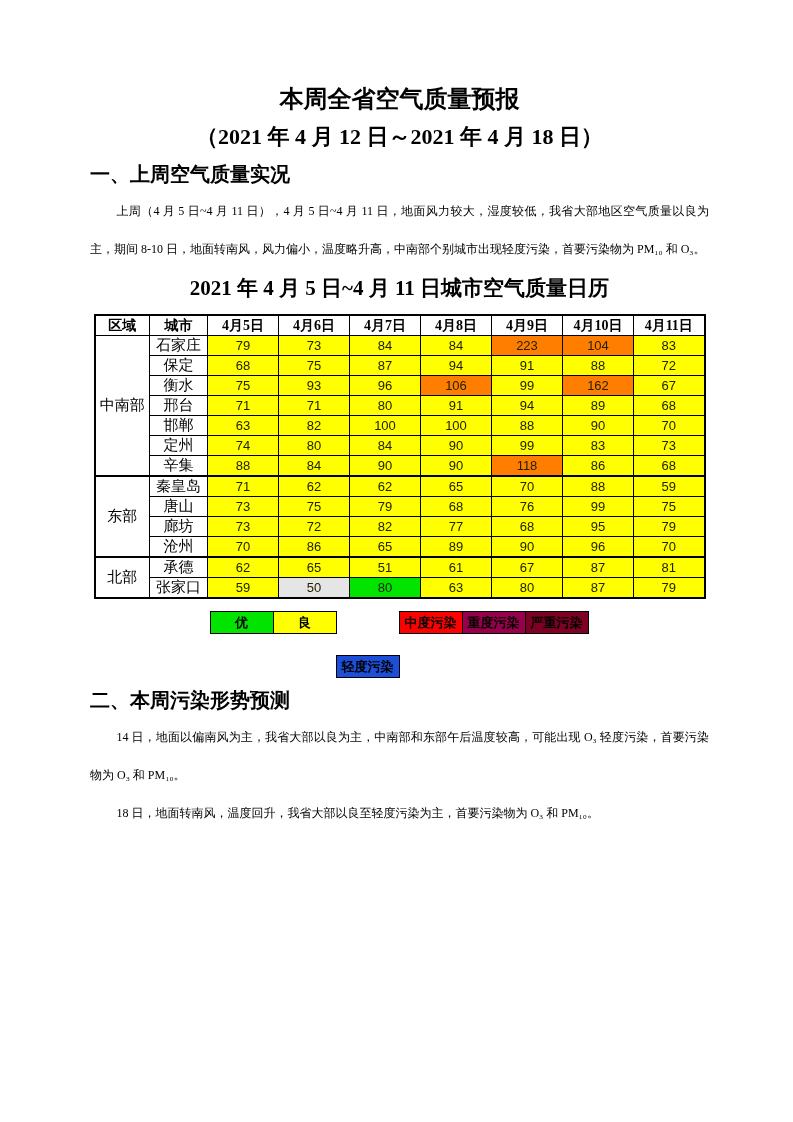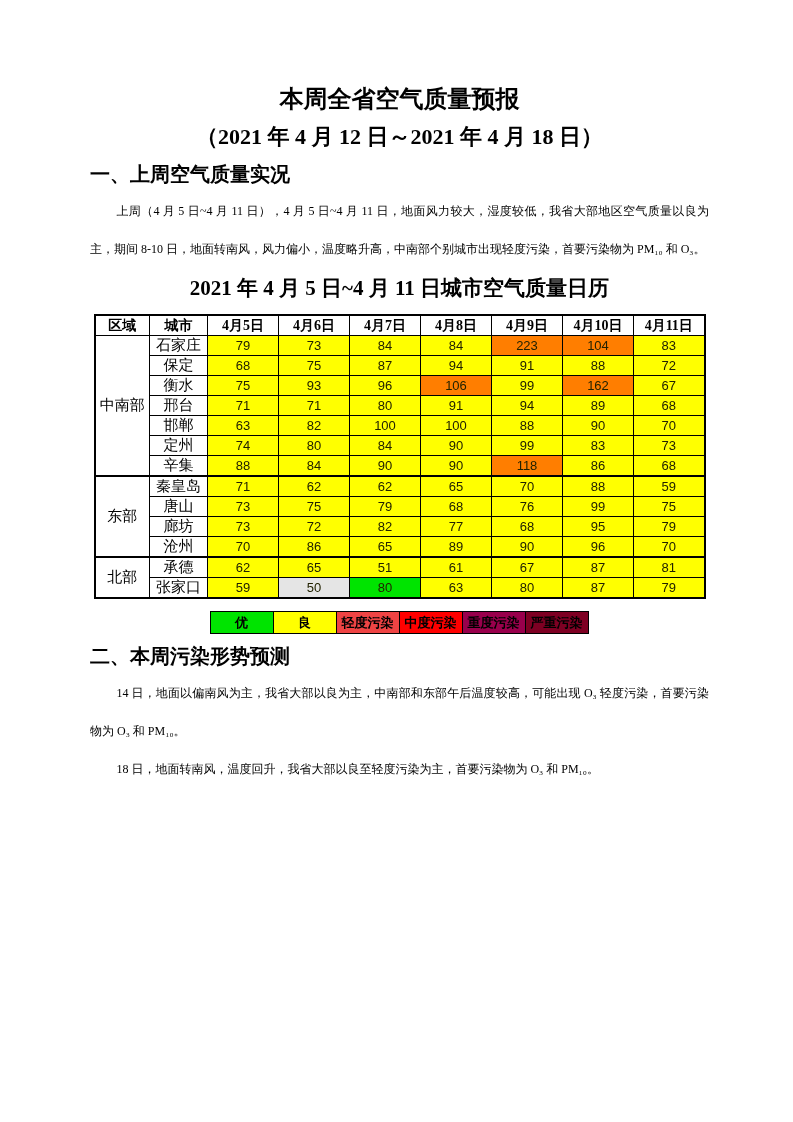--- a/index.html
+++ b/index.html
@@ -207,21 +207,21 @@
           <td class="value-cell" style="background: rgb(255, 255, 0);">80</td>
           <td class="value-cell" style="background: rgb(255, 255, 0);">87</td>
           <td class="value-cell" style="background: rgb(255, 255, 0);">79</td>
         </tr>
       </tbody>
   </table>
 
   <div class="legend" id="legend">
       <div class="legend-item" style="background: rgb(0, 228, 0);">优</div>
       <div class="legend-item" style="background: rgb(255, 255, 0);">良</div>
-      <div class="legend-item" style="background: #ef4444;">轻度污染</div>
+      <div class="legend-item" style="background: #1d4ed8; margin-top: 44px;">轻度污染</div>
       <div class="legend-item" style="background: rgb(255, 0, 0);">中度污染</div>
       <div class="legend-item" style="background: rgb(153, 0, 76);">重度污染</div>
       <div class="legend-item" style="background: rgb(126, 0, 35);">严重污染</div>
     </div>
 
   <div class="forecast">
     <div class="sec-heading">二、本周污染形势预测</div>
     <div id="forecast-paragraphs">
         <p class="body-para">14 日，地面以偏南风为主，我省大部以良为主，中南部和东部午后温度较高，可能出现 O₃ 轻度污染，首要污染物为 O₃ 和 PM₁₀。</p>
         <p class="body-para">18 日，地面转南风，温度回升，我省大部以良至轻度污染为主，首要污染物为 O₃ 和 PM₁₀。</p>

